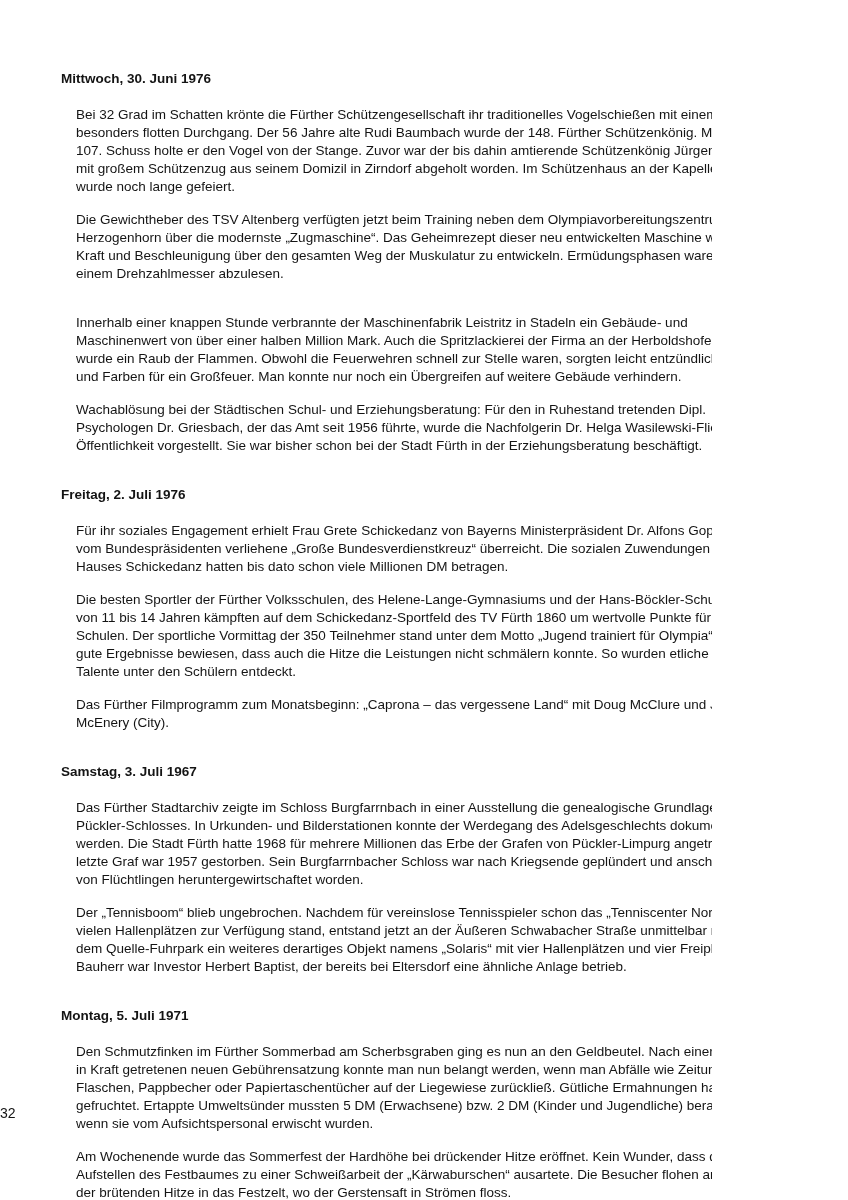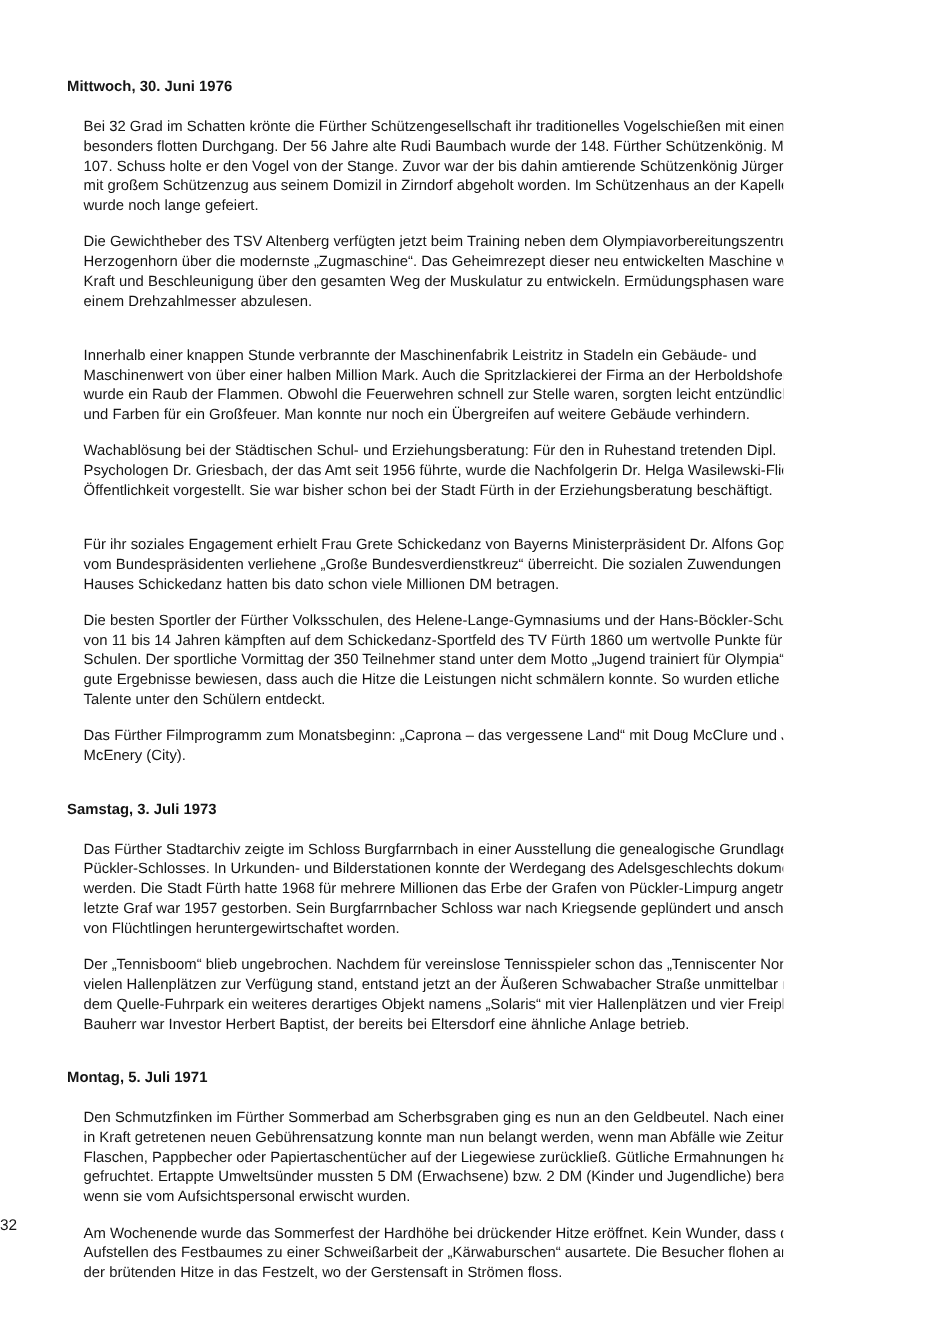--- a/index.html
+++ b/index.html
@@ -63,29 +63,30 @@
   </section>
 
   <section class="section">
     <div>
           <p>Innerhalb einer knappen Stunde verbrannte der Maschinenfabrik Leistritz in Stadeln ein Gebäude- und Maschinenwert von über einer halben Million Mark. Auch die Spritzlackierei der Firma an der Herboldshofer Straße wurde ein Raub der Flammen. Obwohl die Feuerwehren schnell zur Stelle waren, sorgten leicht entzündliche Lacke und Farben für ein Großfeuer. Man konnte nur noch ein Übergreifen auf weitere Gebäude verhindern.</p>
           <p>Wachablösung bei der Städtischen Schul- und Erziehungsberatung: Für den in Ruhestand tretenden Dipl. Psychologen Dr. Griesbach, der das Amt seit 1956 führte, wurde die Nachfolgerin Dr. Helga Wasilewski-Flierl der Öffentlichkeit vorgestellt. Sie war bisher schon bei der Stadt Fürth in der Erziehungsberatung beschäftigt.</p>
         </div>
   </section>
 
   <section class="section">
+    <h2>Freitag, 2. Juli 1976</h2>
     <div>
           <p>Für ihr soziales Engagement erhielt Frau Grete Schickedanz von Bayerns Ministerpräsident Dr. Alfons Goppel das vom Bundespräsidenten verliehene „Große Bundesverdienstkreuz“ überreicht. Die sozialen Zuwendungen des Hauses Schickedanz hatten bis dato schon viele Millionen DM betragen.</p>
           <p>Die besten Sportler der Fürther Volksschulen, des Helene-Lange-Gymnasiums und der Hans-Böckler-Schule im Alter von 11 bis 14 Jahren kämpften auf dem Schickedanz-Sportfeld des TV Fürth 1860 um wertvolle Punkte für ihre Schulen. Der sportliche Vormittag der 350 Teilnehmer stand unter dem Motto „Jugend trainiert für Olympia“. Einige gute Ergebnisse bewiesen, dass auch die Hitze die Leistungen nicht schmälern konnte. So wurden etliche neue Talente unter den Schülern entdeckt.</p>
           <p>Das Fürther Filmprogramm zum Monatsbeginn: „Caprona – das vergessene Land“ mit Doug McClure und John McEnery (City).</p>
         </div>
   </section>
 
   <section class="section">
-    <h2>Samstag, 3. Juli 1973</h2>
+    <h2>Samstag, 3. Juli 1967</h2>
     <div>
           <p>Das Fürther Stadtarchiv zeigte im Schloss Burgfarrnbach in einer Ausstellung die genealogische Grundlage des Pückler-Schlosses. In Urkunden- und Bilderstationen konnte der Werdegang des Adelsgeschlechts dokumentiert werden. Die Stadt Fürth hatte 1968 für mehrere Millionen das Erbe der Grafen von Pückler-Limpurg angetreten, der letzte Graf war 1957 gestorben. Sein Burgfarrnbacher Schloss war nach Kriegsende geplündert und anschließend von Flüchtlingen heruntergewirtschaftet worden.</p>
           <p>Der „Tennisboom“ blieb ungebrochen. Nachdem für vereinslose Tennisspieler schon das „Tenniscenter Nordwest“ mit vielen Hallenplätzen zur Verfügung stand, entstand jetzt an der Äußeren Schwabacher Straße unmittelbar neben dem Quelle-Fuhrpark ein weiteres derartiges Objekt namens „Solaris“ mit vier Hallenplätzen und vier Freiplätzen. Bauherr war Investor Herbert Baptist, der bereits bei Eltersdorf eine ähnliche Anlage betrieb.</p>
         </div>
   </section>
 
   <section class="section">
     <h2>Montag, 5. Juli 1971</h2>
     <div>
           <p>Den Schmutzfinken im Fürther Sommerbad am Scherbsgraben ging es nun an den Geldbeutel. Nach einer am 1. Juli in Kraft getretenen neuen Gebührensatzung konnte man nun belangt werden, wenn man Abfälle wie Zeitungen, Flaschen, Pappbecher oder Papiertaschentücher auf der Liegewiese zurückließ. Gütliche Ermahnungen hatten nicht gefruchtet. Ertappte Umweltsünder mussten 5 DM (Erwachsene) bzw. 2 DM (Kinder und Jugendliche) berappen, wenn sie vom Aufsichtspersonal erwischt wurden.</p>

